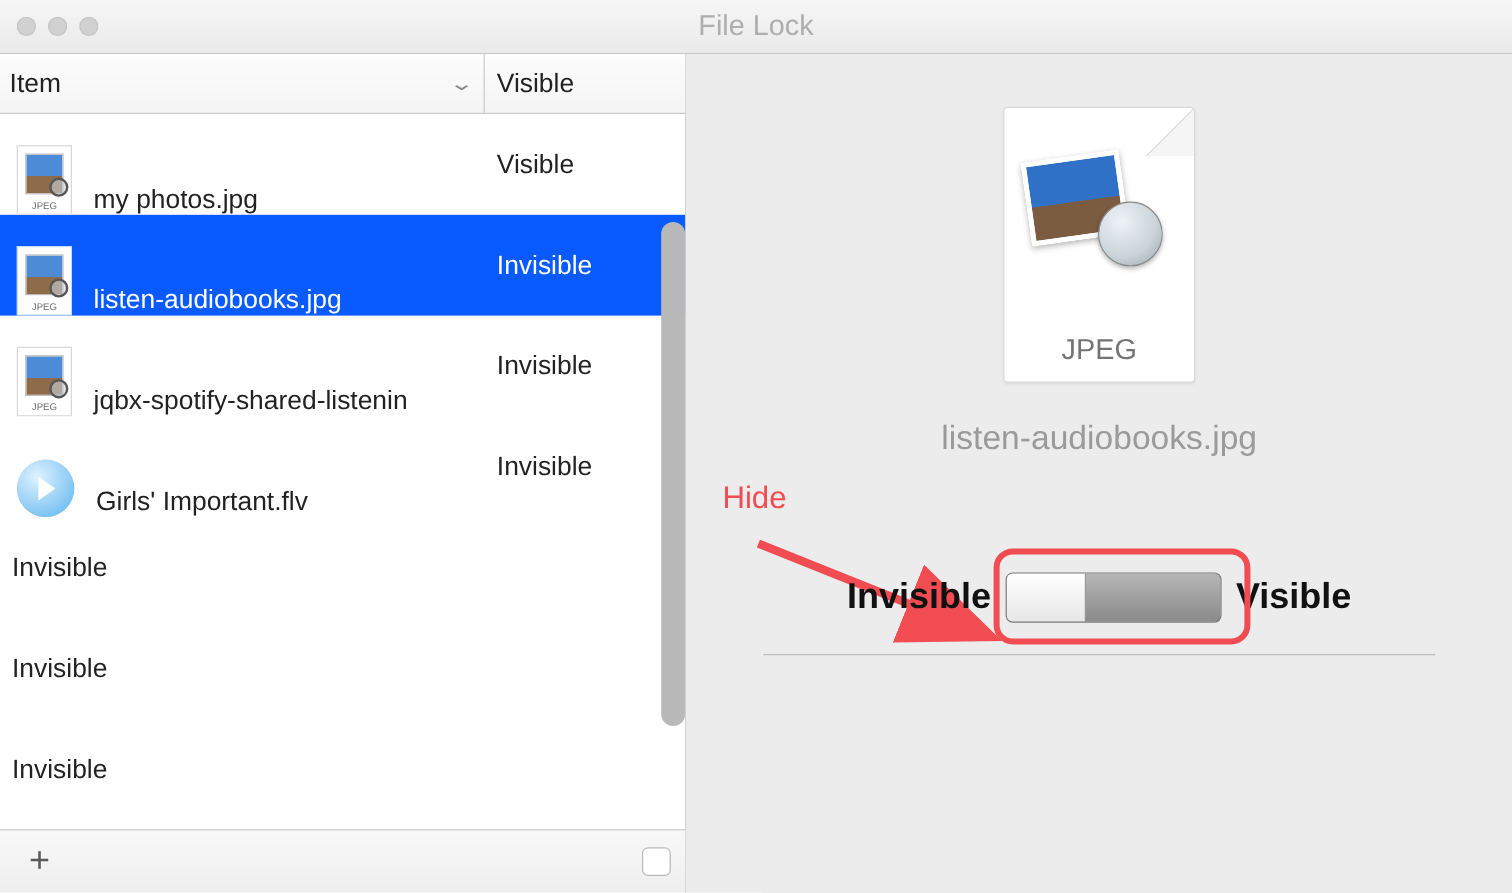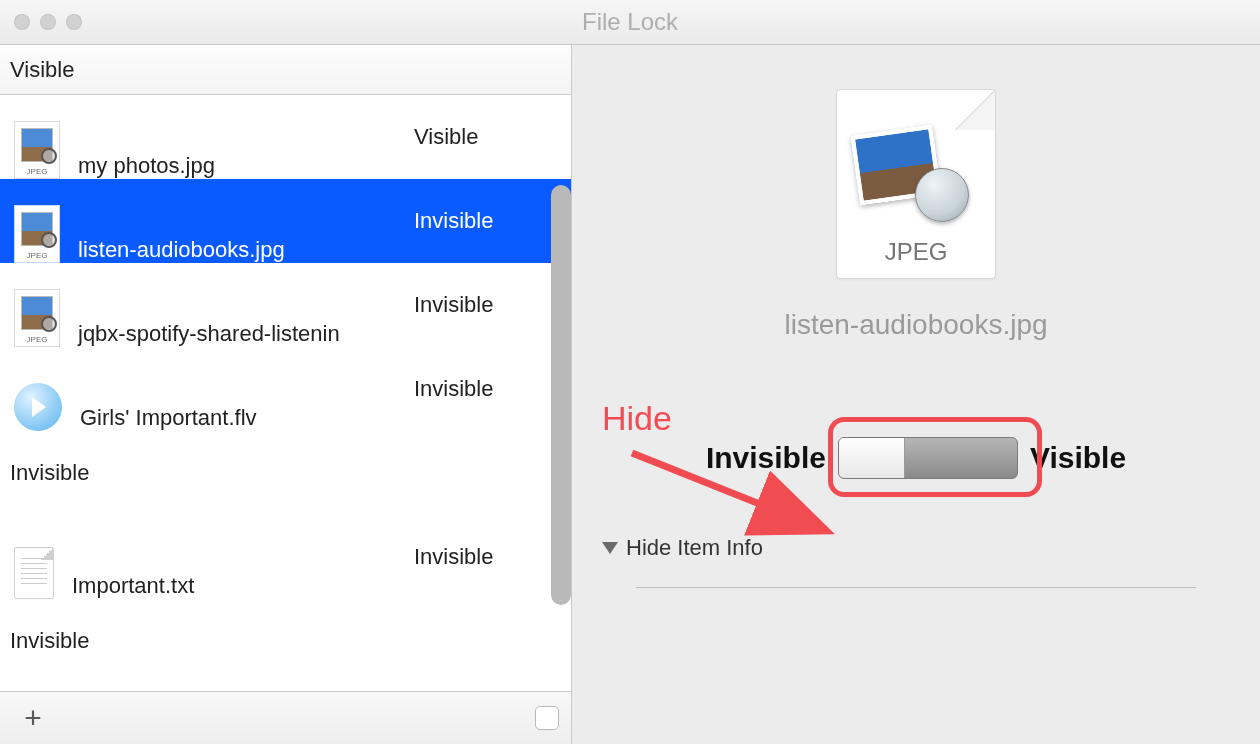--- a/index.html
+++ b/index.html
@@ -234,21 +234,21 @@
     flex: 1;
     background: #ececec;
     display: flex;
     flex-direction: column;
     align-items: center;
     position:relative;
   }
   .preview-icon {
     margin-top: 44px;
     width: 160px;
-    height: 190px;
+    height: 230px;
     background: #fff;
     border: 1px solid #d9d9d9;
     border-radius: 4px;
     position: relative;
     box-shadow: 0 1px 2px rgba(0,0,0,0.05);
   }
   .preview-icon .fold {
     position: absolute;
     top: 0; right: 0;
     width: 40px; height: 40px;
@@ -335,21 +335,21 @@
   .divider {
     margin-top: 26px;
     width: 560px;
     height: 1px;
     background: #bdbdbd;
   }
   .hide-annotation {
     position: absolute;
     left: 30px;
     top: 354px;
-    font-size: 34px;
+    font-size: 26px;
     color: #f14c52;
     pointer-events:none;
   }
   .arrow-svg {
     position:absolute;
     left: 50px;
     top: 398px;
     pointer-events:none;
   }
   .disclosure-down {
@@ -372,20 +372,24 @@
       <div class="tl tl-max"></div>
     </div>
     <div class="window-title">File Lock</div>
   </div>
 
   <div class="content">
 
     <div class="left-pane">
 
       <div class="header-row">
+        <div class="col-item">
+          <span>Item</span>
+          <span class="sort-caret">⌄</span>
+        </div>
         <div class="col-status">
           <span>Visible</span>
         </div>
       </div>
 
       <div class="list-wrap">
         <div class="list">
 
           <div class="row">
             <div class="cell-item">
@@ -436,24 +440,20 @@
             </div>
           </div>
 
           <div class="row">
             <div class="cell-status">
               <span>Invisible</span>
             </div>
           </div>
 
           <div class="row">
-            <div class="cell-item">
-              <div class="file-generic txt"></div>
-              <span>Important.txt</span>
-            </div>
             <div class="cell-status">
               <span>Invisible</span>
             </div>
           </div>
 
           <div class="row">
             <div class="cell-status">
               <span>Invisible</span>
             </div>
           </div>
@@ -493,23 +493,19 @@
 
       <div class="slider-row">
         <div class="highlight-box"></div>
         <span>Invisible</span>
         <div class="slider">
           <div class="slider-knob"></div>
         </div>
         <span>Visible</span>
       </div>
 
-      <div class="hide-info-row">
-        <span class="disclosure-down"></span>
-        <span>Hide Item Info</span>
-      </div>
 
       <div class="divider"></div>
 
     </div>
 
   </div>
 </div>
 
 </body></html>

